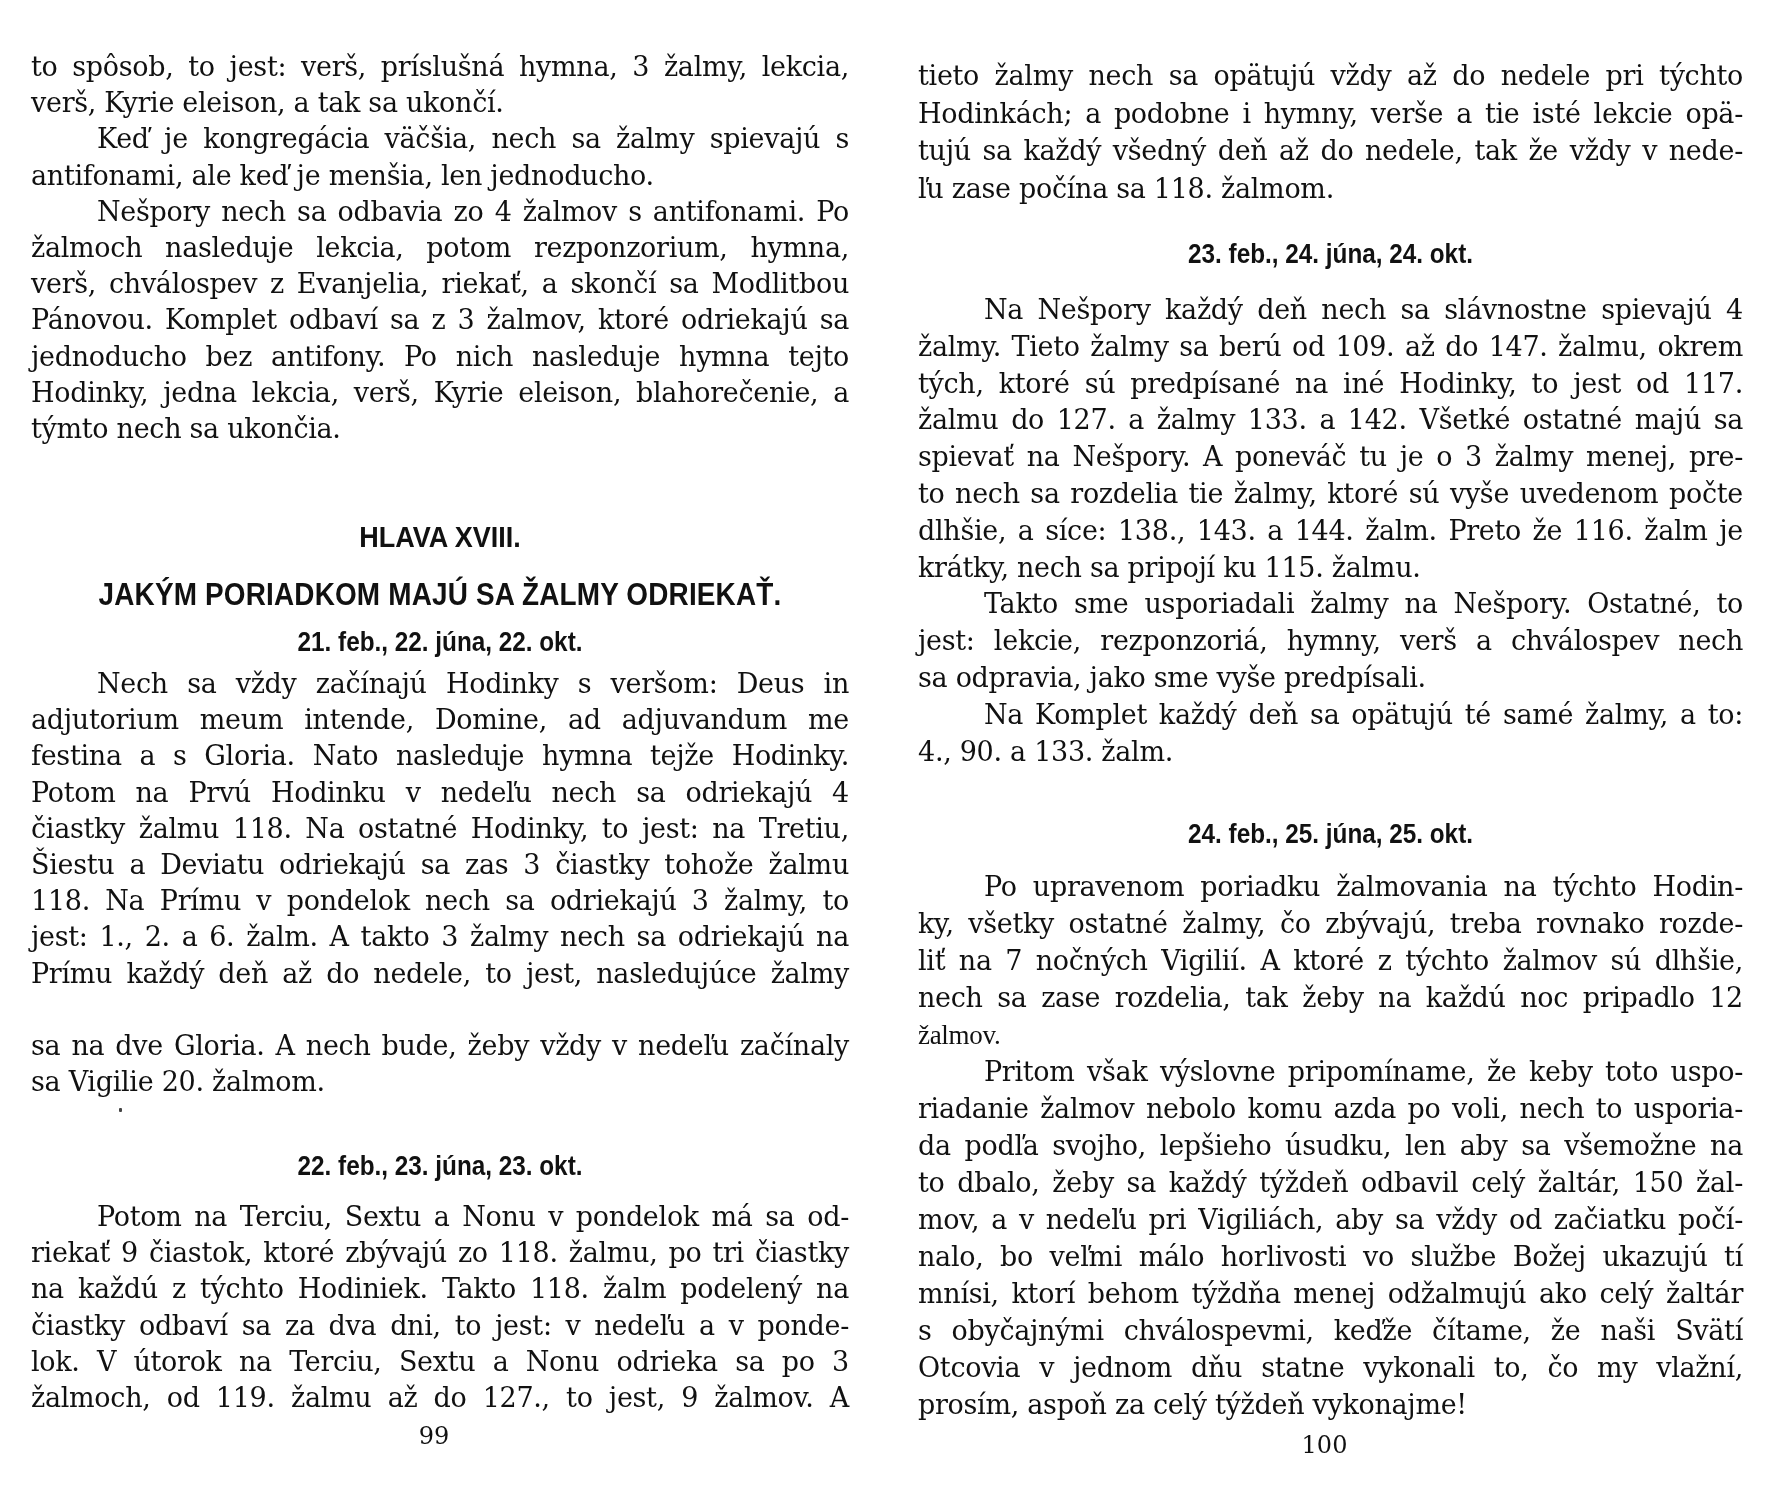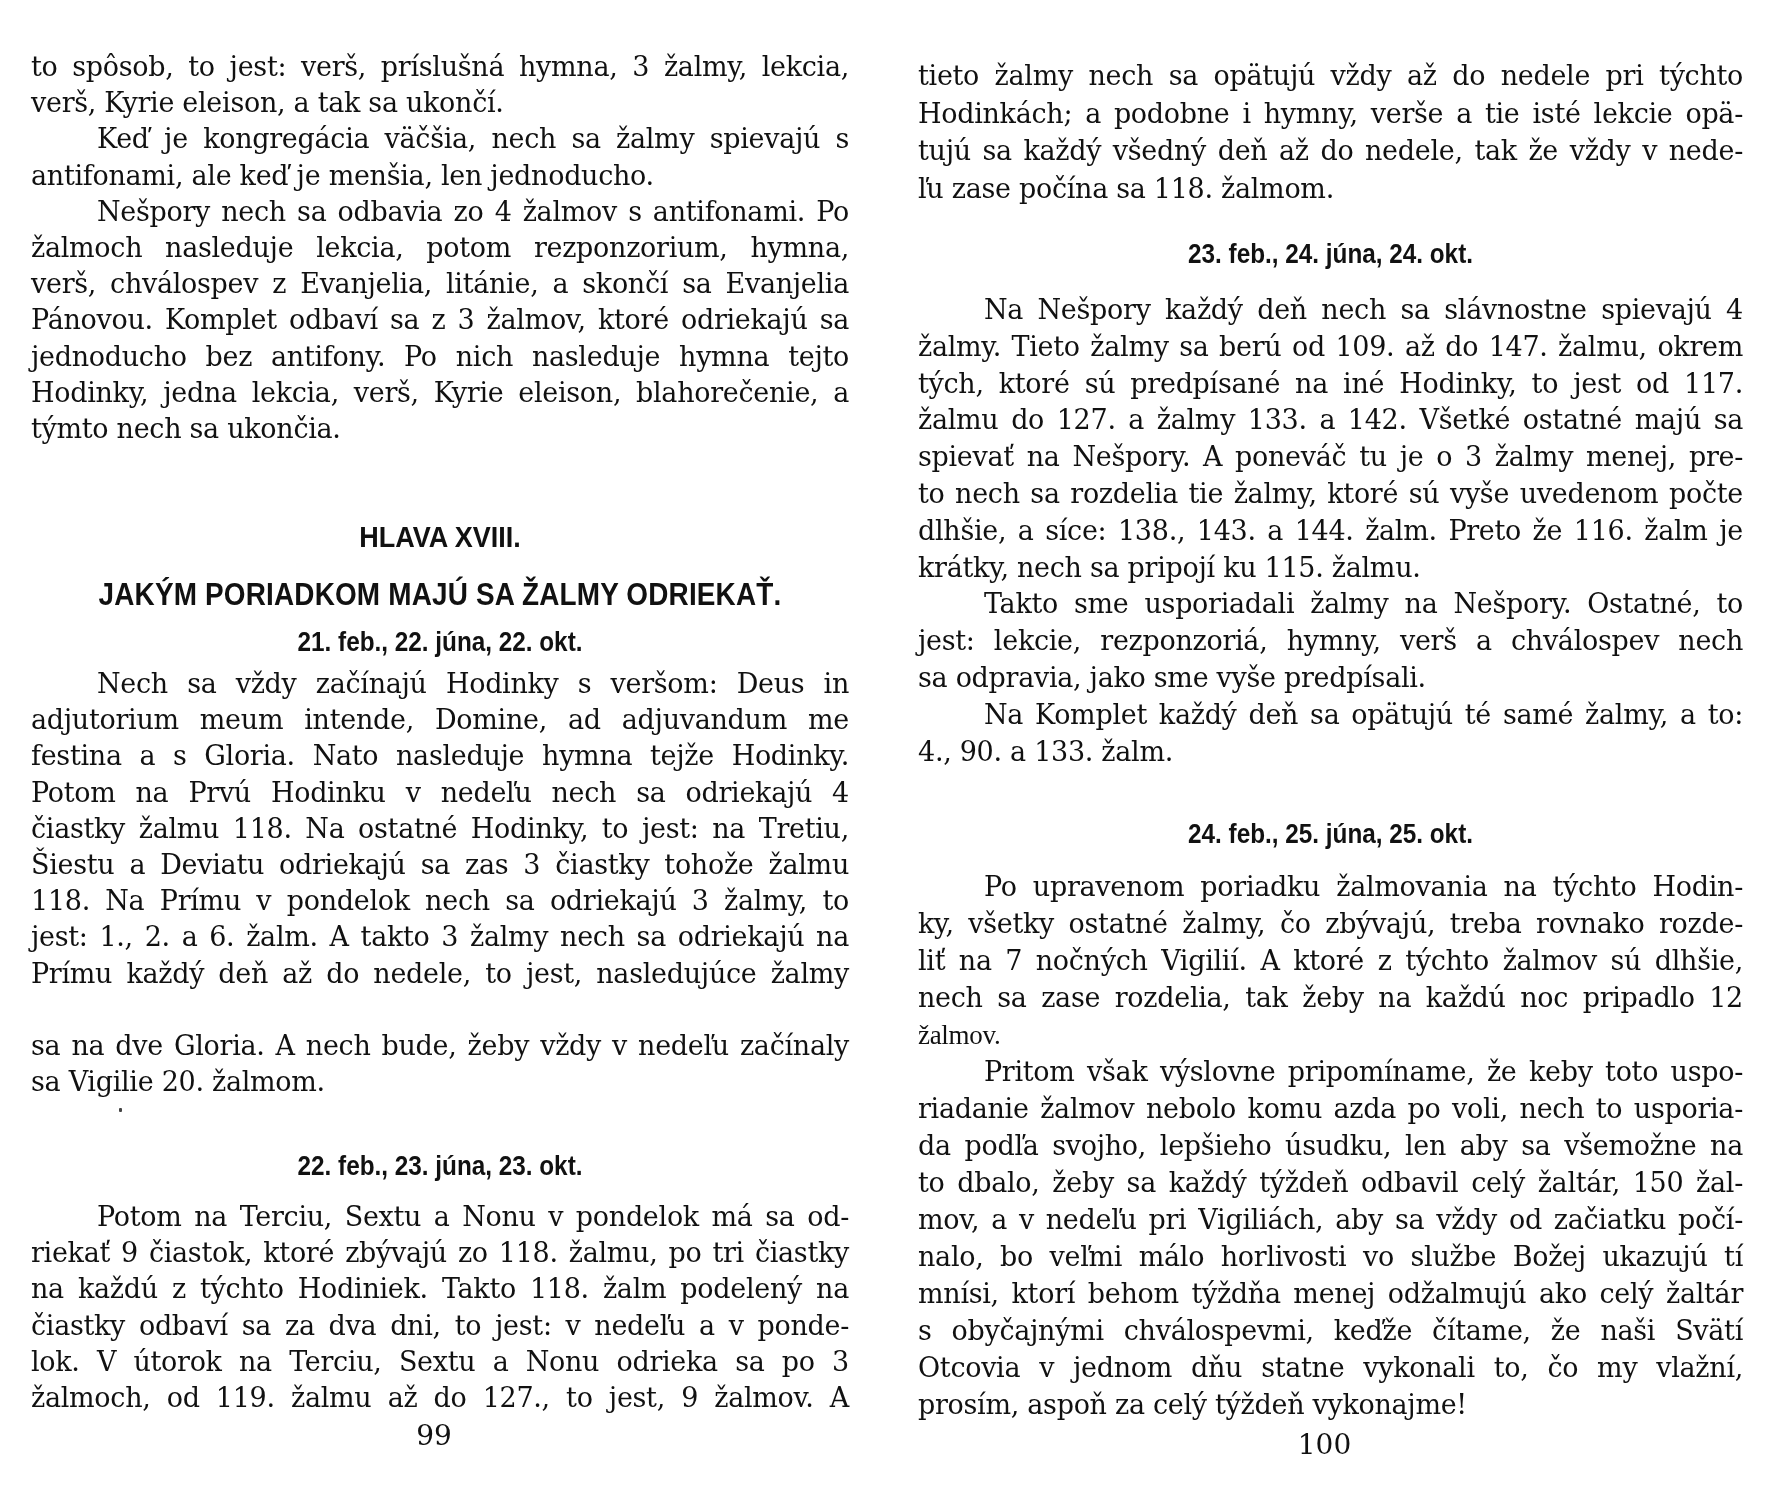--- a/index.html
+++ b/index.html
@@ -24,35 +24,35 @@
     position: absolute; left: 0; right: 0; text-align: center;
     font-family: "Liberation Sans", "DejaVu Sans", sans-serif;
     font-weight: bold; white-space: nowrap;
     transform: scaleX(0.9); transform-origin: center;
   }
   .h-chapter { font-size: 30px; line-height: 36px; }
   .h-title { font-size: 31px; line-height: 38px; letter-spacing: 0.2px; }
   .h-date { font-size: 27px; line-height: 34px; }
   .page-number {
     position: absolute; left: 0; right: 12px; text-align: center;
-    font-size: 28px; line-height: 30px;
+    font-size: 24px; line-height: 30px;
   }
   .speck { position: absolute; width: 3px; height: 4px; background: #444; border-radius: 1px; }
 </style>
 </head>
 <body>
 
 <div class="page page-left">
   <div class="line" style="top: 49px;">to spôsob, to jest: verš, príslušná hymna, 3 žalmy, lekcia,</div>
     <div class="line last" style="top: 85.2px;">verš, Kyrie eleison, a tak sa ukončí.</div>
     <div class="line indent" style="top: 121.4px;">Keď je kongregácia väčšia, nech sa žalmy spievajú s</div>
     <div class="line last" style="top: 157.6px;">antifonami, ale keď je menšia, len jednoducho.</div>
     <div class="line indent" style="top: 193.8px;">Nešpory nech sa odbavia zo 4 žalmov s antifonami. Po</div>
     <div class="line" style="top: 230px;">žalmoch nasleduje lekcia, potom rezponzorium, hymna,</div>
-    <div class="line" style="top: 266.2px;">verš, chválospev z Evanjelia, litánie, a skončí sa Evanjelia</div>
+    <div class="line" style="top: 266.2px;">verš, chválospev z Evanjelia, riekať, a skončí sa Modlitbou</div>
     <div class="line" style="top: 302.4px;">Pánovou. Komplet odbaví sa z 3 žalmov, ktoré odriekajú sa</div>
     <div class="line" style="top: 338.6px;">jednoducho bez antifony. Po nich nasleduje hymna tejto</div>
     <div class="line last" style="top: 411px;">týmto nech sa ukončia.</div>
     <div class="line" style="top: 374.8px;">Hodinky, jedna lekcia, verš, Kyrie eleison, blahorečenie, a</div>
     <div></div>
 
   <div class="heading h-chapter" style="top:519px">HLAVA XVIII.</div>
   <div class="heading h-title" style="top:576px">JAKÝM PORIADKOM MAJÚ SA ŽALMY ODRIEKAŤ.</div>
   <div class="heading h-date" style="top:625px">21. feb., 22. júna, 22. okt.</div>
 

